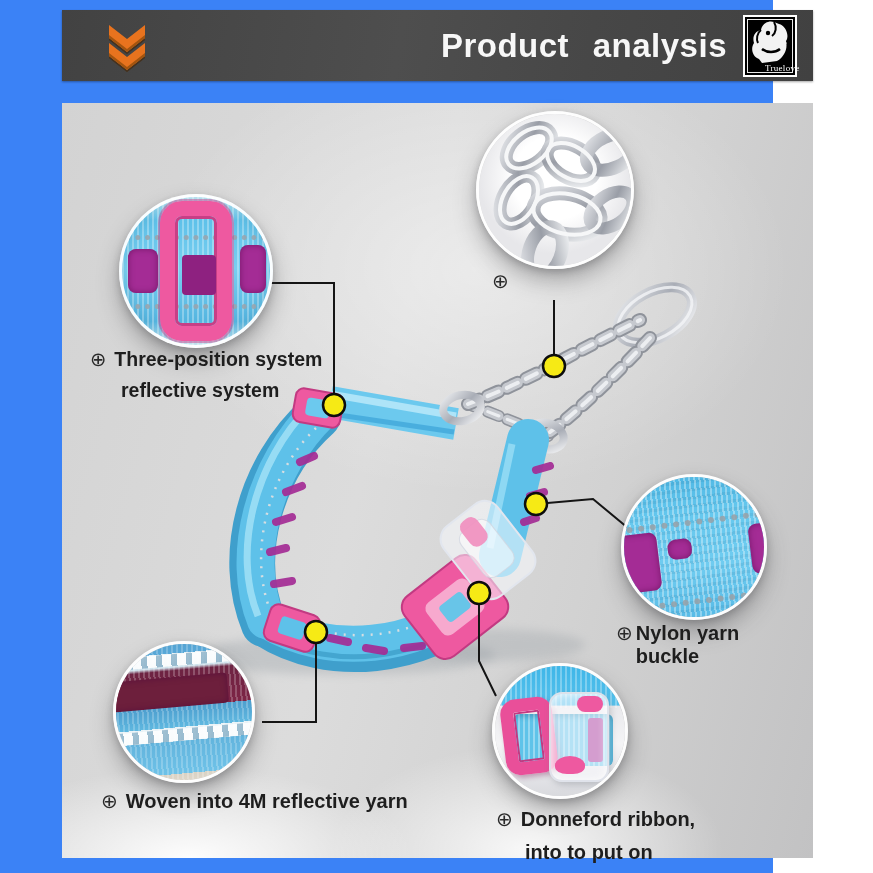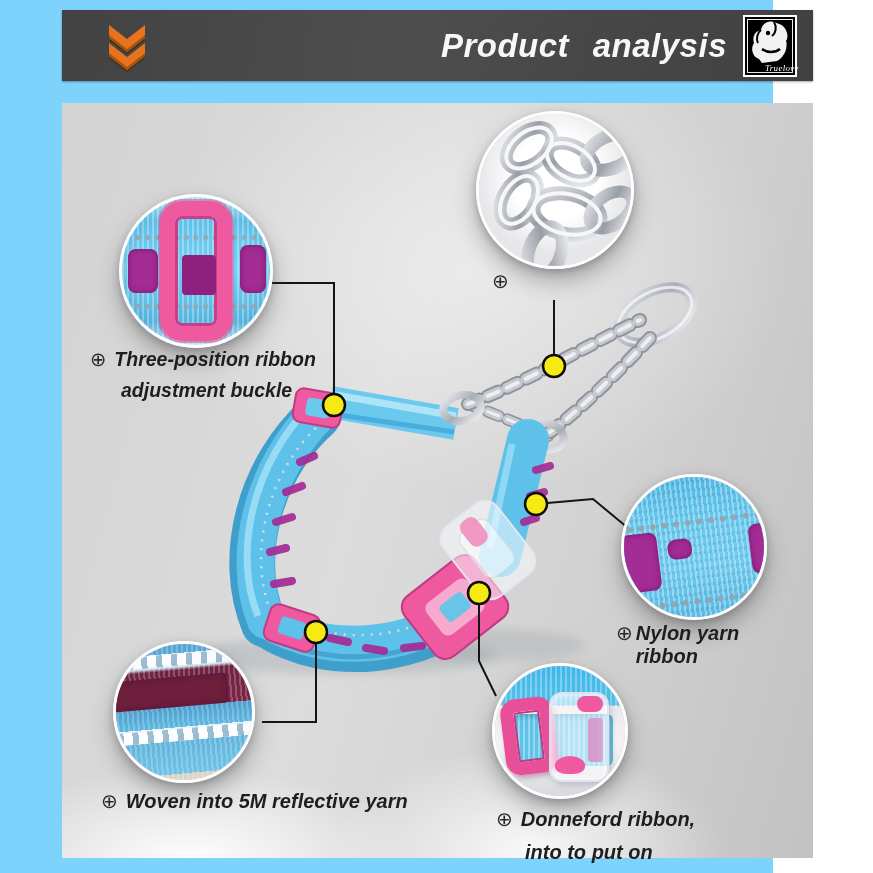--- a/index.html
+++ b/index.html
@@ -1,17 +1,17 @@
 <!DOCTYPE html>
 <html><head>
 <meta charset="utf-8">
 <style>
   html,body{margin:0;padding:0;}
   body{width:873px;height:873px;background:#ffffff;font-family:"Liberation Sans",sans-serif;overflow:hidden;}
-  .page{position:relative;width:773px;height:873px;background:#7dd3fc;font-style:italic;}
+  .page{position:relative;width:773px;height:873px;background:#3b82f6;}
 
   
   .header-bar{
     position:absolute;left:62px;top:10px;width:751px;height:71px;
     background:linear-gradient(100deg,#424242 0%,#4e4e4e 45%,#474747 70%,#414141 100%);
     box-shadow:0 1px 2px rgba(0,0,0,.35);
   }
   .chevron{position:absolute;left:46px;top:13px;filter:drop-shadow(0 2px 0 rgba(70,35,0,.55));}
   .page-title{
     position:absolute;right:86px;top:0;height:71px;display:flex;align-items:center;
@@ -328,42 +328,42 @@
     <div class="don-dring"></div>
     <div class="don-clear">
       <div class="don-pink-a"></div>
       <div class="don-pink-b"></div>
     </div>
   </div>
 
   <div class="lbl" id="lbl-three">
     <div class="row">
       <span class="oplus">⊕</span>
-      <span>Three-position ribbon</span>
-    </div>
-    <div class="l2">adjustment buckle</div>
+      <span>Three-position system</span>
+    </div>
+    <div class="l2">reflective system</div>
   </div>
 
   <div class="lbl" id="lbl-chain">
     <div class="row">
       <span class="oplus">⊕</span>
     </div>
   </div>
 
   <div class="lbl" id="lbl-nylon">
     <div class="row">
       <span class="oplus tight">⊕</span>
-      <span>Nylon yarn ribbon</span>
+      <span>Nylon yarn buckle</span>
     </div>
   </div>
 
   <div class="lbl" id="lbl-reflect">
     <div class="row">
       <span class="oplus">⊕</span>
-      <span>Woven into 5M reflective yarn</span>
+      <span>Woven into 4M reflective yarn</span>
     </div>
   </div>
 
   <div class="lbl" id="lbl-don">
     <div class="row">
       <span class="oplus">⊕</span>
       <span>Donneford ribbon,</span>
     </div>
     <div class="l2">into to put on</div>
   </div>

